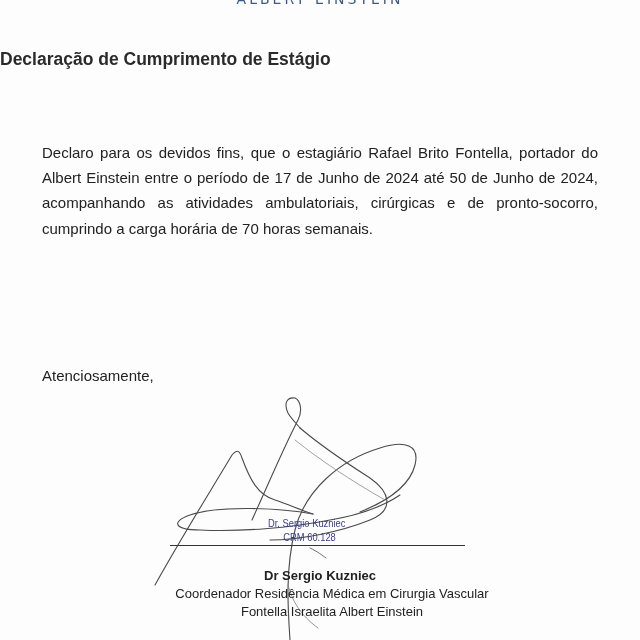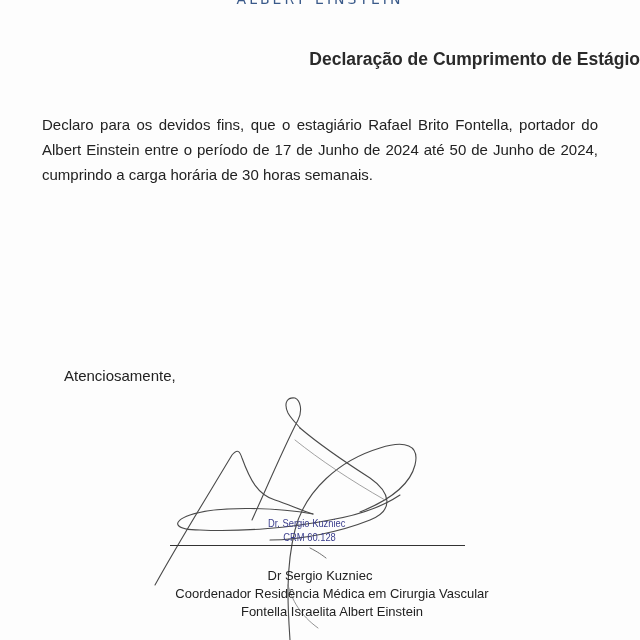--- a/index.html
+++ b/index.html
@@ -29,28 +29,28 @@
       font-size: 14px;
       letter-spacing: 3px;
       color: #3a5a8a;
       font-family: "DejaVu Sans", sans-serif;
     }
     .title {
       position: absolute;
       top: 49px;
       left: 0;
       width: 640px;
-      text-align: right;
+      text-align: left;
       font-weight: bold;
       font-size: 17.5px;
       color: #2a2a2a;
     }
     .body-text {
       position: absolute;
-      top: 112px;
+      top: 140px;
       left: 42px;
       width: 556px;
       font-size: 15px;
       line-height: 25.2px;
       text-align: justify;
       color: #222;
     }
     .body-text .line {
       display: block;
       white-space: nowrap;
@@ -59,21 +59,20 @@
       text-align: justify;
       text-align-last: justify;
       white-space: normal;
     }
     .closing {
       position: absolute;
       top: 367px;
       left: 42px;
       font-size: 15px;
       color: #222;
-      margin-left: 22px;
     }
     .signature {
       position: absolute;
       left: 0; top: 0;
       width: 640px; height: 640px;
       pointer-events: none;
     }
     .stamp {
       position: absolute;
       left: 268px;
@@ -101,41 +100,42 @@
       position: absolute;
       top: 567px;
       left: 0;
       width: 640px;
       text-align: center;
       font-size: 13px;
       line-height: 18px;
       color: #222;
     }
     .signer .name {
-      font-weight: normal;
+      font-weight: bold;
       display: block;
     }
     .signer .role, .signer .org {
       display: block;
       padding-left: 24px;
     }
   </style>
 </head>
 <body>
 
 <div class="page">
 
   <div class="header-logo">ALBERT EINSTEIN</div>
 
   <div class="title">Declaração de Cumprimento de Estágio</div>
 
   <div class="body-text">
     <span class="line justify">Declaro para os devidos fins, que o estagiário Rafael Brito Fontella, portador do</span>
     <span class="line justify">Albert Einstein entre o período de 17 de Junho de 2024 até 50 de Junho de 2024,</span>
-    <span class="line">cumprindo a carga horária de 30 horas semanais.</span>
+    <span class="line justify">acompanhando as atividades ambulatoriais, cirúrgicas e de pronto-socorro,</span>
+    <span class="line">cumprindo a carga horária de 70 horas semanais.</span>
   </div>
 
   <div class="closing">Atenciosamente,</div>
 
   <svg class="signature" viewBox="0 0 640 640" xmlns="http://www.w3.org/2000/svg">
     <g fill="none" stroke="#4a4a4a" stroke-width="1.1" stroke-linecap="round" stroke-linejoin="round">
 
       <path d="M155 585 C 180 540, 205 500, 232 455 C 238 448, 240 452, 242 458 C 250 480, 258 495, 275 500 C 290 505, 300 510, 313 514"></path>
 
       <path d="M252 520 C 270 480, 285 445, 298 420 C 303 410, 300 400, 295 398 C 288 397, 283 402, 288 413 C 292 420, 298 425, 300 428"></path>

